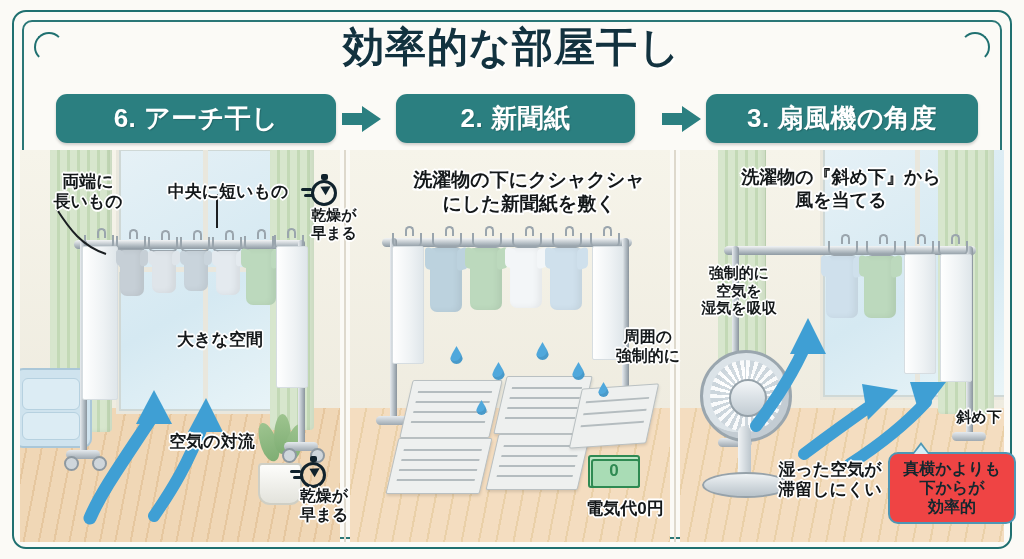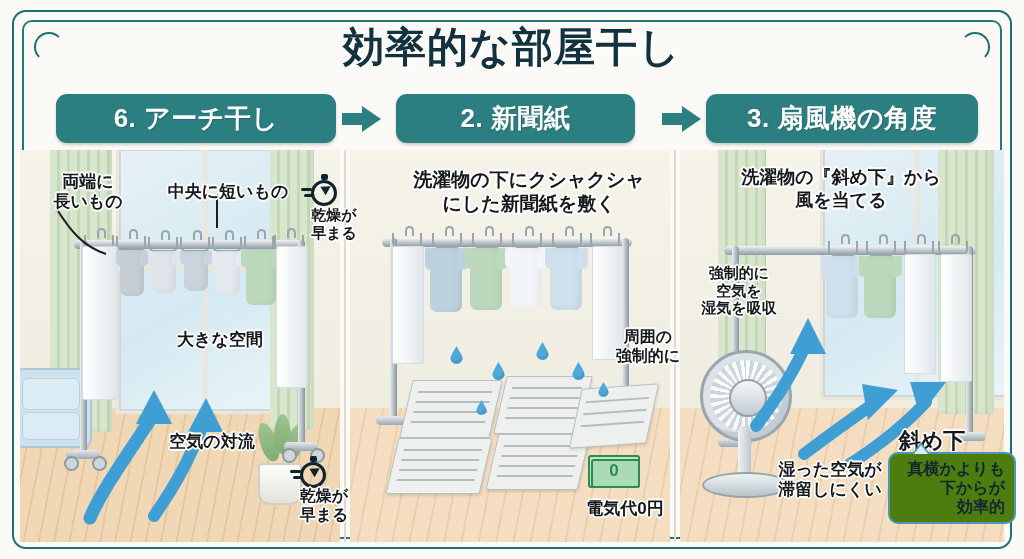--- a/index.html
+++ b/index.html
@@ -126,22 +126,22 @@
   .note{position:absolute;font-weight:bold;color:#14181a;line-height:1.18;
     text-shadow:
       1.6px 0 #fff,-1.6px 0 #fff,0 1.6px #fff,0 -1.6px #fff,
       1.2px 1.2px #fff,-1.2px 1.2px #fff,1.2px -1.2px #fff,-1.2px -1.2px #fff;}
   .note.c{text-align:center;}
 
   .head-note{position:absolute;font-weight:bold;color:#14181a;text-align:center;line-height:1.28;
     text-shadow:2px 0 #fff,-2px 0 #fff,0 2px #fff,0 -2px #fff,1.5px 1.5px #fff,-1.5px 1.5px #fff,1.5px -1.5px #fff,-1.5px -1.5px #fff;}
 
   
-  .bubble{position:absolute;background:#4d7c0f;border:2px solid #4d97b5;border-radius:10px;
-    padding:5px 9px;text-align:right;font-weight:bold;color:#13272e;line-height:1.2;}
+  .bubble{position:absolute;background:#ef4444;border:2px solid #4d97b5;border-radius:10px;
+    padding:5px 9px;text-align:center;font-weight:bold;color:#13272e;line-height:1.2;}
   .bubble .tail{position:absolute;left:22px;top:-12px;width:0;height:0;
     border-left:9px solid transparent;border-right:9px solid transparent;border-bottom:12px solid #4d97b5;}
   .bubble .tail:after{content:"";position:absolute;left:-7px;top:3px;width:0;height:0;
     border-left:7px solid transparent;border-right:7px solid transparent;border-bottom:9px solid #d8eef5;}
 
   
   .watch{position:absolute;width:34px;height:34px;}
   .watch .face{position:absolute;left:4px;top:6px;width:26px;height:26px;border-radius:50%;
     border:3.4px solid #10222c;box-sizing:border-box;}
   .watch .knob{position:absolute;left:14px;top:0;width:7px;height:6px;background:#10222c;border-radius:2px;}
@@ -417,21 +417,21 @@
     <div>洗濯物の『斜め下』から</div>
     <div>風を当てる</div>
   </div>
 
   <div class="note c" style="left:686px;top:264px;width:106px;font-size:15px;">
     <div>強制的に</div>
     <div>空気を</div>
     <div>湿気を吸収</div>
   </div>
 
-  <div class="note c" style="left:890px;top:408px;width:84px;font-size:22px;margin-top:20px;">斜め下</div>
+  <div class="note c" style="left:937px;top:408px;width:84px;font-size:15px;">斜め下</div>
 
   <div class="note c" style="left:760px;top:460px;width:140px;font-size:17px;">
     <div>湿った空気が</div>
     <div>滞留しにくい</div>
   </div>
 
   <div class="bubble" style="left:888px;top:452px;width:106px;font-size:16px;">
     <div class="tail"></div>
     <div>真横かよりも</div>
     <div>下からが</div>

